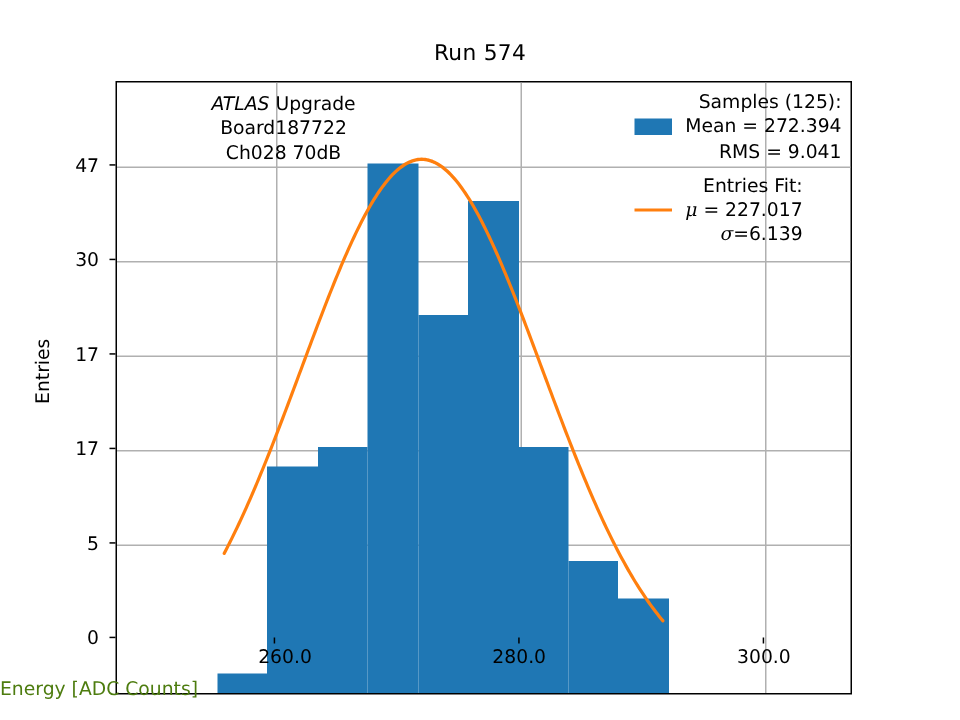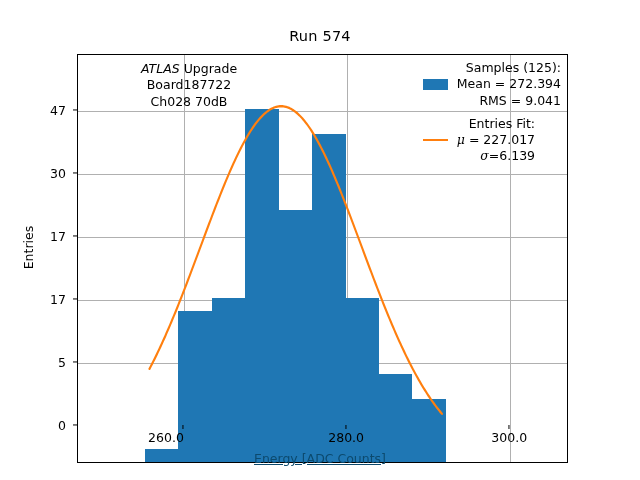--- a/index.html
+++ b/index.html
@@ -61,21 +61,21 @@
     transform:translateX(-50%);
   }
   .xtick-mark{
     position:absolute;top:425px;width:1.1px;height:4px;background:#000;
     transform:translateX(-50%);
   }
 
   
   #xlabel{
     position:absolute;left:0;top:451px;width:640px;
-    text-align:center;font-size:12.5px;color:#0c4a6e;text-decoration:underline;
+    font-size:12.5px;color:#4d7c0f;
   }
   #ylabel{
     position:absolute;
     left:-72px;top:240px;width:200px;
     text-align:center;font-size:12.5px;color:#000;
     transform:rotate(-90deg);
     transform-origin:center center;
   }
 
   
@@ -170,21 +170,21 @@
       <div class="ytick" style="top: 361.905px;">5</div>
       <div class="ytick-mark" style="top: 361.905px;"></div>
       <div class="ytick" style="top: 298.81px;">17</div>
       <div class="ytick-mark" style="top: 298.81px;"></div>
       <div class="ytick" style="top: 235.714px;">17</div>
       <div class="ytick-mark" style="top: 235.714px;"></div>
       <div class="ytick" style="top: 172.619px;">30</div>
       <div class="ytick-mark" style="top: 172.619px;"></div>
       <div class="ytick" style="top: 109.524px;">47</div>
       <div class="ytick-mark" style="top: 109.524px;"></div>
-      <div class="xtick" style="left: 166px;">260.0</div>
+      <div class="xtick" style="left: 190px;">260.0</div>
       <div class="xtick-mark" style="left: 183.03px;"></div>
       <div class="xtick" style="left: 346.153px;">280.0</div>
       <div class="xtick-mark" style="left: 346.153px;"></div>
       <div class="xtick" style="left: 509.276px;">300.0</div>
       <div class="xtick-mark" style="left: 509.276px;"></div>
     </div>
 
   <div id="xlabel">Energy [ADC Counts]</div>
   <div id="ylabel">Entries</div>
 

